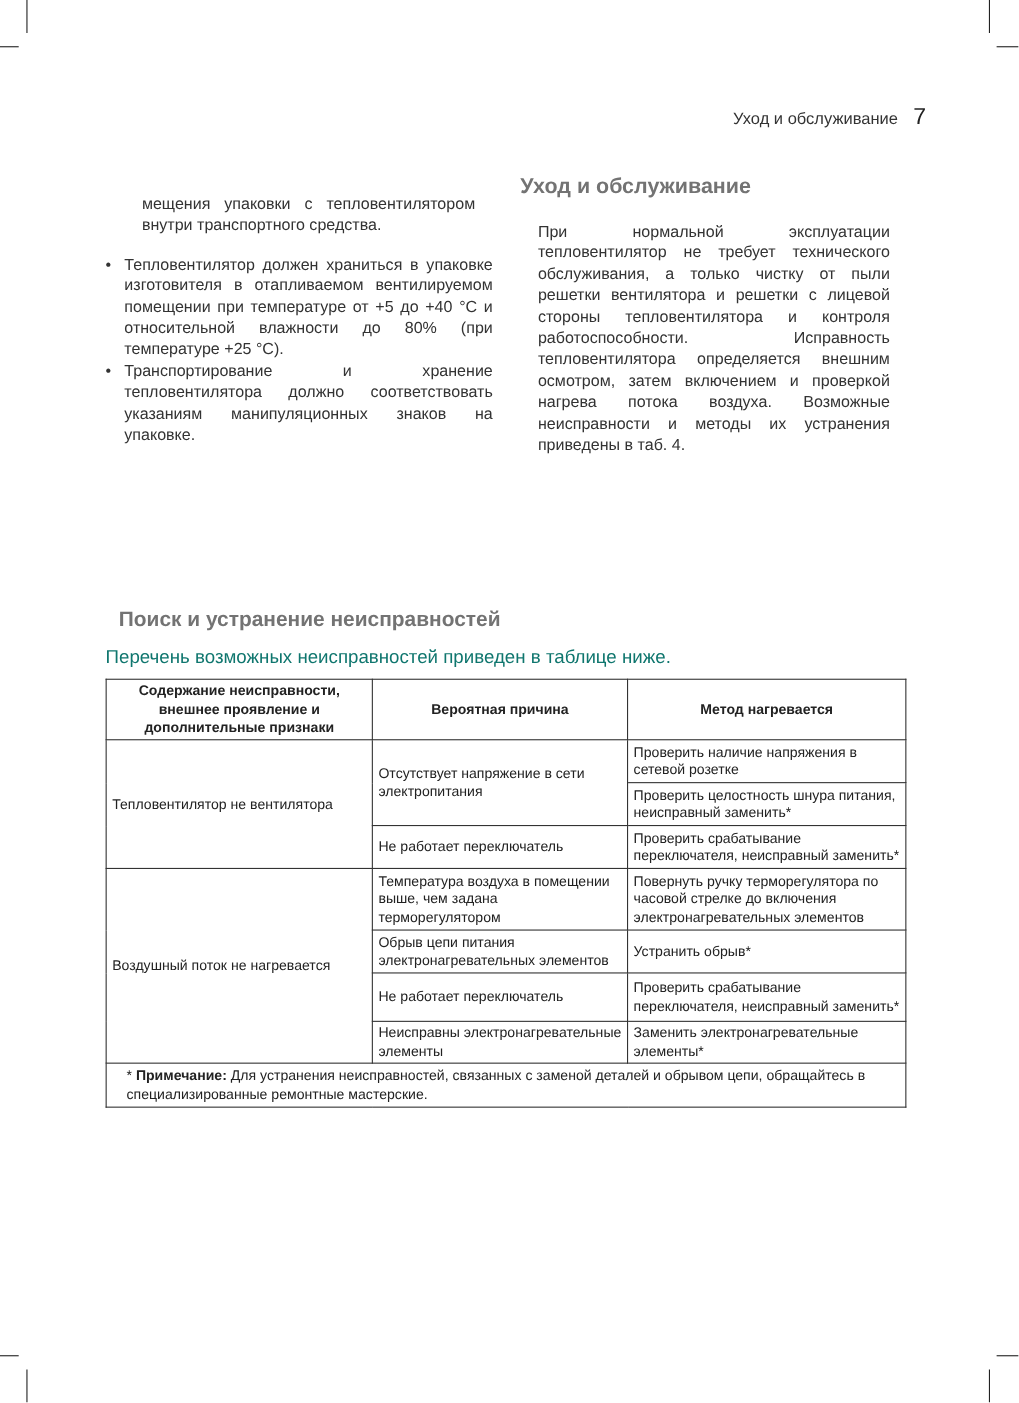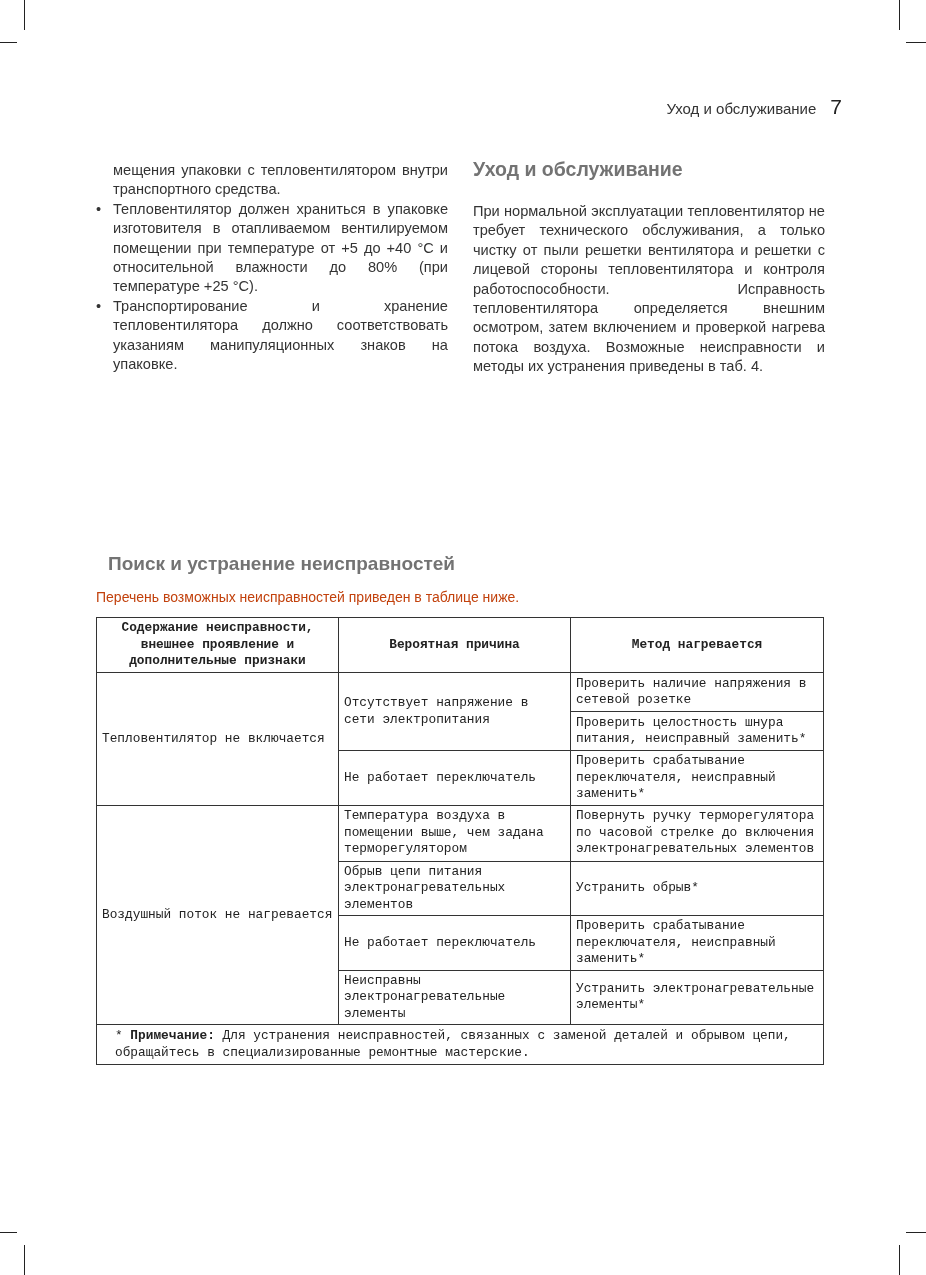--- a/index.html
+++ b/index.html
@@ -5,31 +5,31 @@
   html, body { margin:0; padding:0; background:#fff; }
   body { width:926px; height:1275px; position:relative; overflow:hidden;
          font-family:"Liberation Sans", sans-serif; color:#2a2a2a; }
   .crop { position:absolute; background:#222; }
   .running-head { position:absolute; top:95px; right:84px; display:flex; align-items:baseline; gap:14px; }
   .running-head .title { font-size:15px; color:#333; }
   .running-head .num { font-size:21px; color:#222; }
   .col { position:absolute; font-size:14.6px; line-height:19.4px; color:#333; text-align:justify; }
   .col-left { left:96px; top:161px; width:352px; }
   .col-right { left:473px; top:157px; width:352px; }
-  .col p { margin:0; }
+  .col p { margin:16px; }
   .indent { padding-left:17px; }
   ul.bullets { list-style:none; margin:0; padding:0; }
   ul.bullets li { position:relative; padding-left:17px; }
   ul.bullets li .bullet { position:absolute; left:0; top:0; }
   h2.section { font-size:19.5px; font-weight:bold; color:#737373; margin:0 0 21px 0; line-height:24px; }
   .trouble { position:absolute; left:96px; top:540px; width:730px; }
   .trouble h2 { font-size:19px; font-weight:bold; color:#737373; margin:12px; line-height:24px; }
-  .trouble p { margin:0; font-size:14px; line-height:19px; color:#c2410c; }
+  .trouble p { margin:0; font-size:17px; line-height:19px; color:#0f766e; }
   table.faults { position:absolute; left:96px; top:617px; width:728px; border-collapse:collapse;
-                 font-family:Liberation Mono, monospace; font-size:12.8px; color:#222; }
+                 font-family:Liberation Sans, sans-serif; font-size:12.8px; color:#222; }
   table.faults td, table.faults th { border:1px solid #333; padding:2px 5px; vertical-align:middle; line-height:16.5px; }
   table.faults th { font-weight:bold; text-align:center; height:50px; }
   table.faults td { text-align:left;border-radius:11px; }
   .c1 { width:231px; } .c2 { width:221px; } .c3 { width:242px; }
   .note { padding:3px 18px !important; }
   .note b { font-weight:bold; }
 </style>
 </head>
 <body>
 
@@ -72,21 +72,21 @@
 </div>
 
 <table class="faults">
   <tbody>
       <tr>
     <th class="c1">Содержание неисправности, внешнее проявление и дополнительные признаки</th>
     <th class="c2">Вероятная причина</th>
     <th class="c3">Метод нагревается</th>
   </tr>
   <tr style="height:39px;">
-    <td rowspan="3">Тепловентилятор не включается</td>
+    <td rowspan="3">Тепловентилятор не вентилятора</td>
     <td rowspan="2">Отсутствует напряжение в сети электропитания</td>
     <td>Проверить наличие напряжения в сетевой розетке</td>
   </tr>
   <tr style="height:39px;">
     <td>Проверить целостность шнура питания, неисправный заменить*</td>
   </tr>
   <tr style="height:39px;">
     <td>Не работает переключатель</td>
     <td>Проверить срабатывание переключателя, неисправный заменить*</td>
   </tr>
@@ -98,19 +98,19 @@
   <tr style="height:39px;margin-left:38px;">
     <td>Обрыв цепи питания электронагревательных элементов</td>
     <td>Устранить обрыв*</td>
   </tr>
   <tr style="height:44px;">
     <td>Не работает переключатель</td>
     <td>Проверить срабатывание переключателя, неисправный заменить*</td>
   </tr>
   <tr style="height:26px;">
     <td>Неисправны электронагревательные элементы</td>
-    <td>Устранить электронагревательные элементы*</td>
+    <td>Заменить электронагревательные элементы*</td>
   </tr>
   <tr>
     <td colspan="3" class="note"><span>* </span><b>Примечание:</b><span> Для устранения неисправностей, связанных с заменой деталей и обрывом цепи, обращайтесь в специализированные ремонтные мастерские.</span></td>
   </tr>
 </tbody>
   </table>
 
 </body></html>

